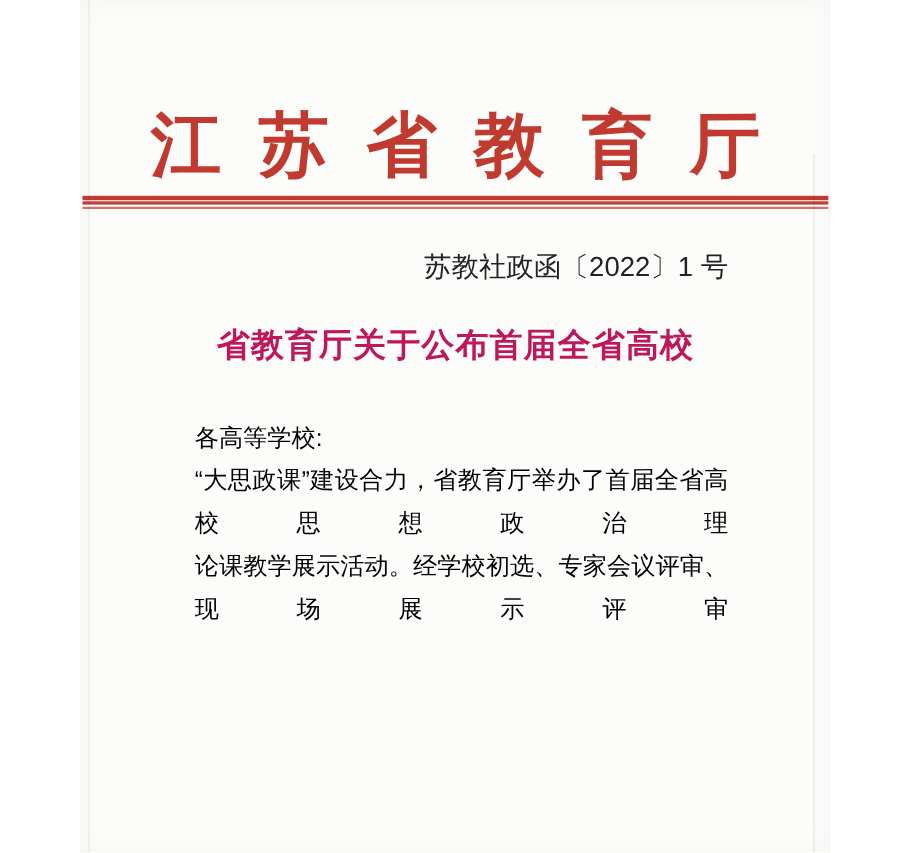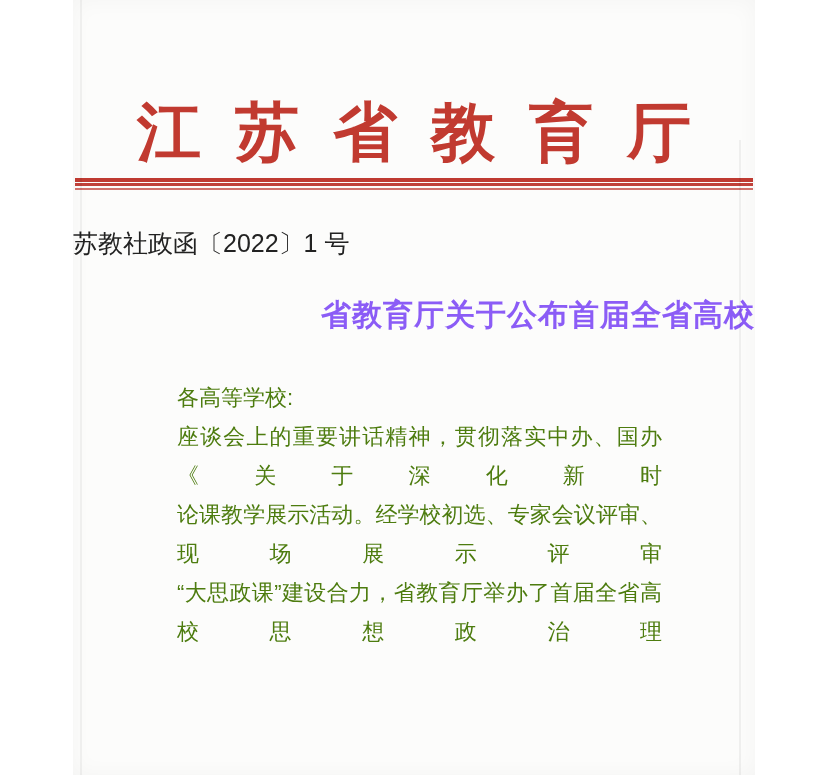--- a/index.html
+++ b/index.html
@@ -52,38 +52,39 @@
   .red-rule .gap1 { height: 1px; }
   .red-rule .bar2 { height: 3px; background: #c0413a; }
   .red-rule .gap2 { height: 2px; }
   .red-rule .bar3 { height: 2px; background: #d0716b; }
 
   .doc-number {
     margin-top: 38px;
     line-height: 30px;
     font-size: 25px;
     color: #222222;
+    text-align: right;
     padding-right: 93px;
     font-family: "Liberation Sans", sans-serif;
   }
   .doc-title {
     margin-top: 38px;
-    text-align: right;
+    text-align: center;
     font-size: 30px;
     line-height: 38px;
     font-weight: bold;
-    color: #8b5cf6;
+    color: #be185d;
     letter-spacing: 1px;
   }
   .doc-body {
     margin-top: 44px;
     padding: 0 93px 0 104px;
     font-size: 22px;
     line-height: 39px;
-    color: #4d7c0f;
+    color: #000000;
   }
   .body-line {
     text-align: justify;
     text-align-last: justify;
   }
   .body-line.no-justify {
     text-align: left;
     text-align-last: left;
   }
   .body-line.indent {
@@ -109,18 +110,17 @@
   </div>
 
   <div class="doc-number">苏教社政函〔2022〕1 号</div>
 
   <div class="doc-title">
     <div>省教育厅关于公布首届全省高校</div>
   </div>
 
   <div class="doc-body">
     <div class="body-line no-justify">各高等学校:</div>
-    <div class="body-line">座谈会上的重要讲话精神，贯彻落实中办、国办《关于深化新时</div>
+    <div class="body-line">“大思政课”建设合力，省教育厅举办了首届全省高校思想政治理</div>
     <div class="body-line">论课教学展示活动。经学校初选、专家会议评审、现场展示评审</div>
-    <div class="body-line">“大思政课”建设合力，省教育厅举办了首届全省高校思想政治理</div>
   </div>
 
 </div>
 
 </body></html>

